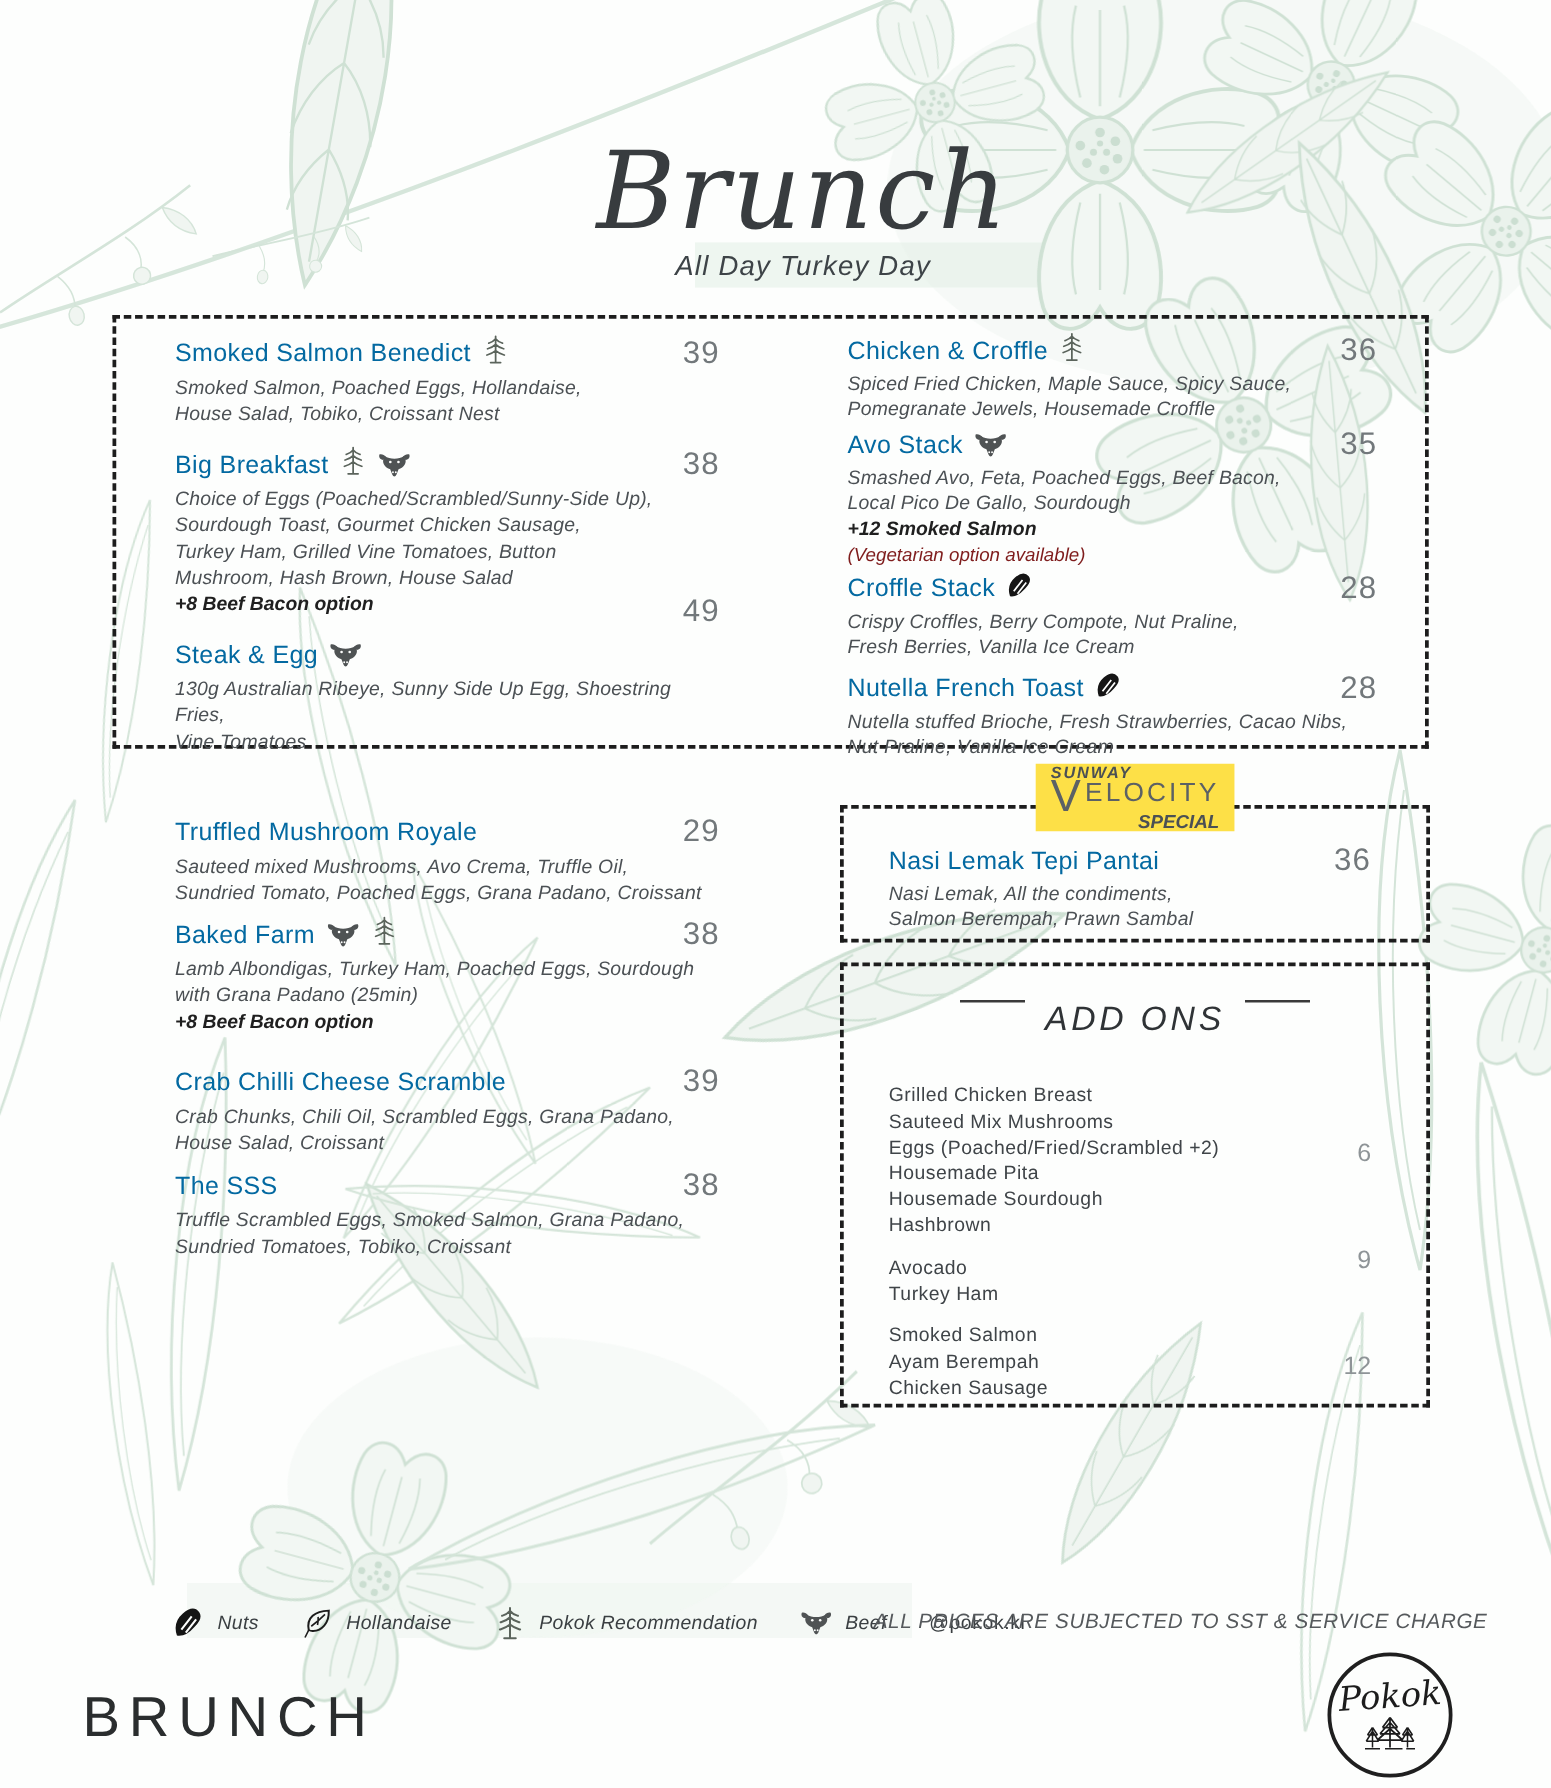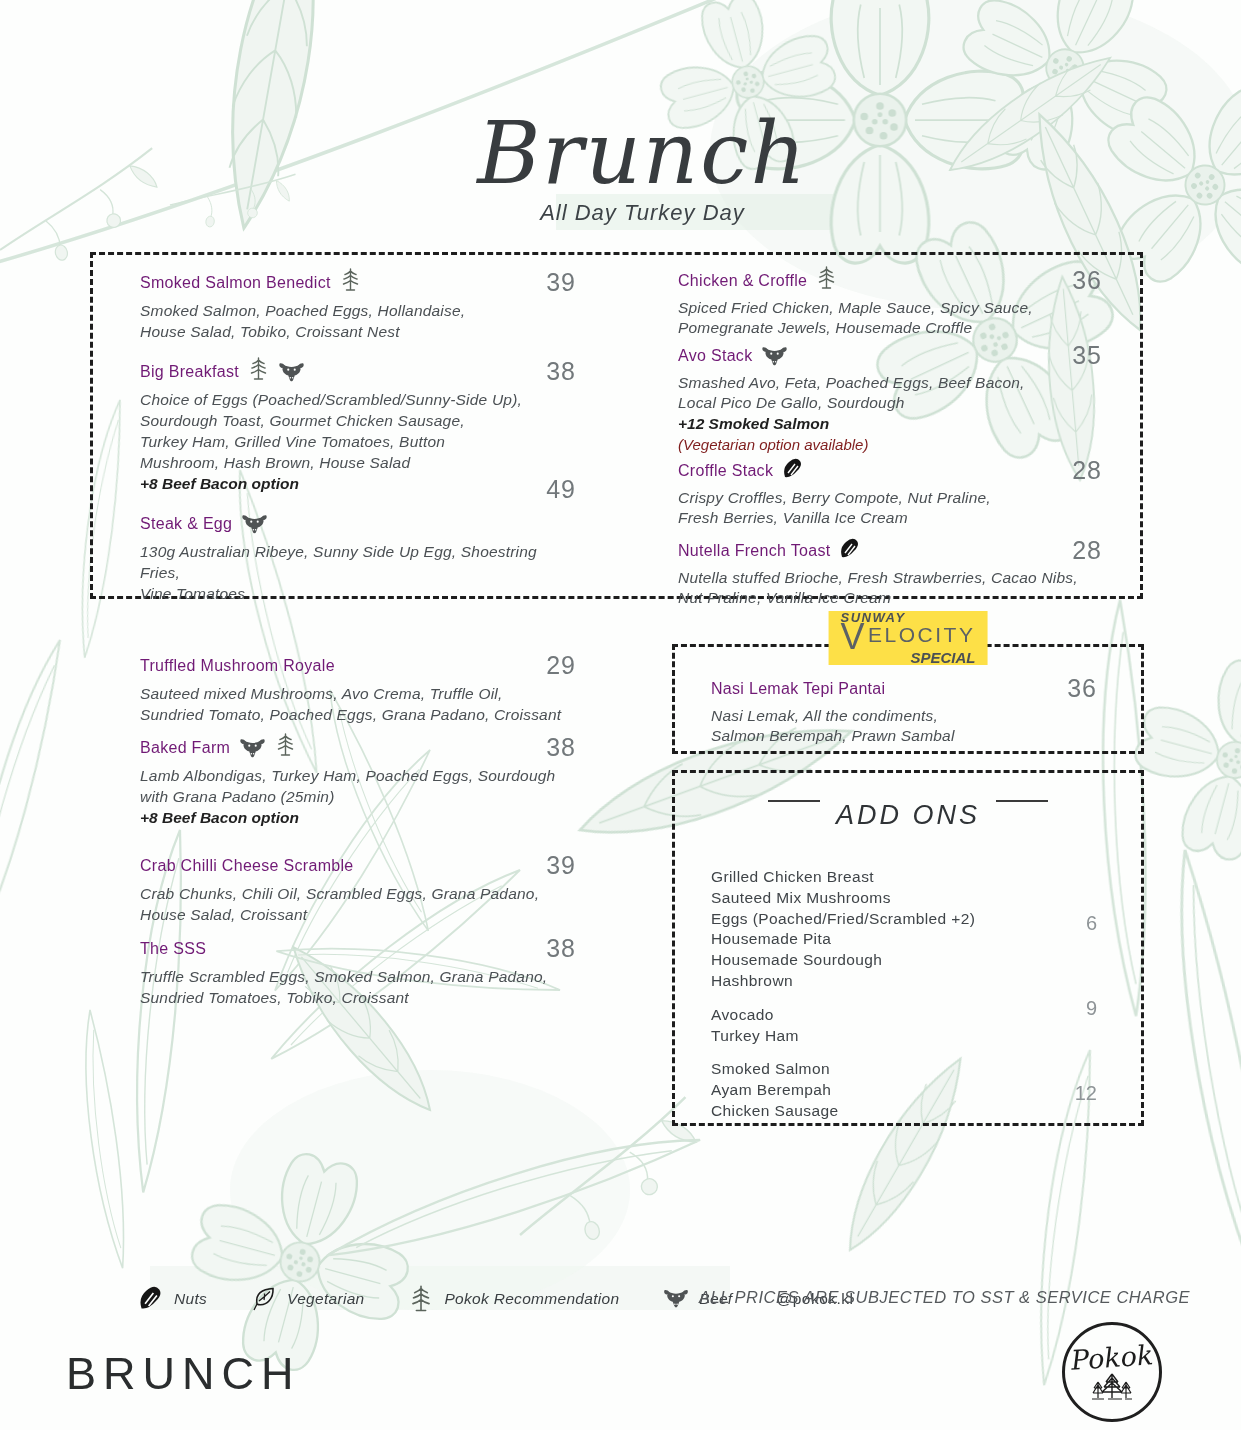--- a/index.html
+++ b/index.html
@@ -34,21 +34,21 @@
   .box-special{left:672px;top:644px;width:472px;height:110px;}
   .box-addons{left:672px;top:770px;width:472px;height:356px;}
 
   
   .col{position:absolute;}
   .col-left{left:140px;top:268px;width:436px;}
   .col-right{left:678px;top:266px;width:424px;}
 
   .item{position:relative;}
   .item-head{position:relative;display:flex;align-items:center;gap:9px;height:30px;}
-  .item-name{font-size:16px;line-height:30px;color:#701a75;letter-spacing:.3px;white-space:nowrap;}
+  .item-name{font-size:20px;line-height:30px;color:#0369a1;letter-spacing:.3px;white-space:nowrap;}
   .item-price{
     position:absolute;right:0;top:0;
     font-size:25px;color:#72787b;letter-spacing:1px;
   }
   .item-price.raised{top:-34px;}
   .item-desc{
     font-style:italic;font-size:15.5px;line-height:21px;color:#4b5054;
     white-space:pre-line;letter-spacing:.2px;margin-top:2px;
   }
   .col-right .item-desc{line-height:20px;}
@@ -81,21 +81,21 @@
   .addons-title .rule{width:52px;height:2px;background:#3a3a3a;}
   .addon-groups{margin:36px 36px 0 36px;}
   .addon-group{position:relative;margin-bottom:13px;}
   .addon-line{font-size:15.5px;line-height:20.8px;color:#3f4448;letter-spacing:.4px;}
   .addon-price{position:absolute;right:8px;font-size:20px;color:#8e9497;}
   .ap-1{top:36%;}
   .ap-2{top:-8px;}
   .ap-3{top:36%;}
 
   
-  .legend{position:absolute;left:138px;top:1284px;display:flex;align-items:center;gap:44px;}
+  .legend{position:absolute;left:138px;top:1284px;display:flex;align-items:center;gap:34px;}
   .legend-item{display:flex;align-items:center;gap:10px;}
   .legend-label{font-style:italic;font-size:15.5px;color:#3a3f42;letter-spacing:.3px;}
   .legend-social{font-size:15.5px;color:#3a3f42;letter-spacing:.5px;cursor:pointer;}
   .li-icon{width:26px;height:26px;}
   .footer-note{
     position:absolute;right:95px;top:1288px;
     font-style:italic;font-size:16.5px;color:#55595c;letter-spacing:.5px;
   }
   .page-label{
     position:absolute;left:66px;top:1348px;
@@ -441,21 +441,21 @@
       <div class="legend-item">
         <svg class="li-icon" viewBox="0 0 22 22">
             <use href="#ic-nut"></use>
           </svg>
         <span class="legend-label">Nuts</span>
       </div>
       <div class="legend-item">
         <svg class="li-icon" viewBox="0 0 24 26">
             <use href="#ic-leaf"></use>
           </svg>
-        <span class="legend-label">Vegetarian</span>
+        <span class="legend-label">Hollandaise</span>
       </div>
       <div class="legend-item">
         <svg class="li-icon" style="height:30px" viewBox="0 0 20 26">
             <use href="#ic-tree"></use>
           </svg>
         <span class="legend-label">Pokok Recommendation</span>
       </div>
       <div class="legend-item">
         <svg class="li-icon" style="height:22px" viewBox="0 0 28 22">
             <use href="#ic-cow"></use>

